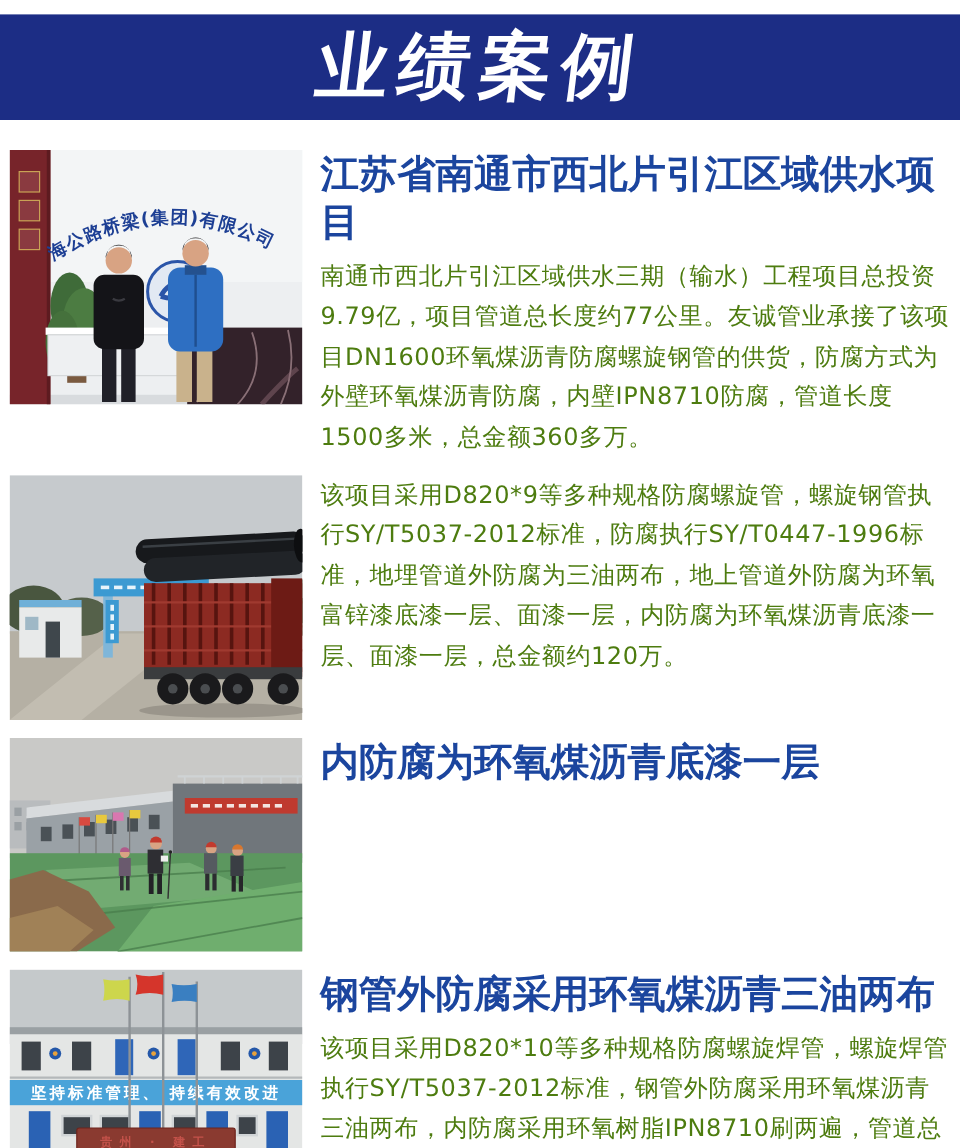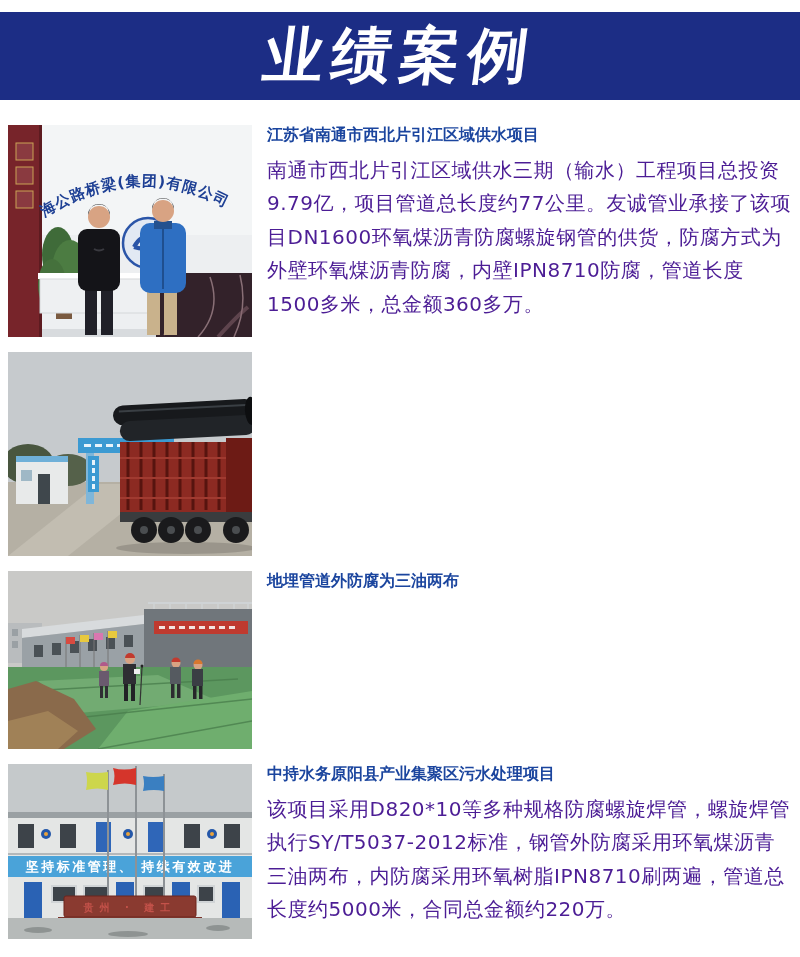--- a/index.html
+++ b/index.html
@@ -21,25 +21,25 @@
     font-family:"DejaVu Sans","Liberation Sans",sans-serif;
   }
 
   
   main { padding:25px 6px 6px 8px; }
   .case { display:flex; gap:15px; margin-bottom:15px; align-items:flex-start; }
   .photo { margin:0; flex:0 0 244px; }
   .photo svg { display:block; }
   .content { flex:1; min-width:0; }
   .case-title {
-    margin:0 0 9px 0; font-size:16px; line-height:1.25;
+    margin:0 0 9px 0; font-size:32px; line-height:1.25;
     color:#1b459e; font-weight:700;
   }
   .case-body {
-    margin:0; font-size:20px; line-height:1.67; color:#4c1d95;
+    margin:0; font-size:20px; line-height:1.67; color:#4d7c0f;
     font-weight:500; letter-spacing:0.5px;
   }
 </style>
 </head>
 <body>
 
 <div class="page">
 
   <header class="banner">
     <h1>业绩案例</h1>
@@ -196,20 +196,21 @@
                 <circle cx="163" cy="178" r="4" fill="#4a4d50"></circle>
               <circle cx="190" cy="178" r="13" fill="#1a1a1c"></circle>
                 <circle cx="190" cy="178" r="4" fill="#4a4d50"></circle>
               <circle cx="228" cy="178" r="13" fill="#1a1a1c"></circle>
                 <circle cx="228" cy="178" r="4" fill="#4a4d50"></circle>
             </g>
           </g>
         </svg>
       </figure>
       <div class="content">
+        <p class="case-body">该项目采用D820*9等多种规格防腐螺旋管，螺旋钢管执行SY/T5037-2012标准，防腐执行SY/T0447-1996标准，地埋管道外防腐为三油两布，地上管道外防腐为环氧富锌漆底漆一层、面漆一层，内防腐为环氧煤沥青底漆一层、面漆一层，总金额约120万。</p>
       </div>
     </section>
 
     <section class="case">
       <figure class="photo">
         <svg width="244" height="178" viewBox="0 0 244 178">
           <rect x="0" y="0" width="244" height="100" fill="#c9c9c7"></rect>
 
           <rect x="0" y="52" width="34" height="40" fill="#b9bcbe"></rect>
           <g fill="#9aa0a4">
@@ -310,21 +311,21 @@
               <circle cx="190" cy="94" r="4.5" fill="#d8a383"></circle>
                 <path d="M 185.5 93 a 4.5 4.5 0 0 1 9 0 z" fill="#d8772e"></path>
               <rect x="184" y="98" width="11" height="17" fill="#3a3e44"></rect>
               <rect x="185" y="115" width="3.5" height="13" fill="#26262a"></rect>
                 <rect x="191" y="115" width="3.5" height="13" fill="#26262a"></rect>
             </g>
           </g>
         </svg>
       </figure>
       <div class="content">
-        <h2 class="case-title">地埋管道外防腐为三油两布</h2>
+        <h2 class="case-title">内防腐为环氧煤沥青底漆一层</h2>
       </div>
     </section>
 
     <section class="case">
       <figure class="photo">
         <svg width="244" height="175" viewBox="0 0 244 175">
           <rect x="0" y="0" width="244" height="62" fill="#c5c9cb"></rect>
 
           <g>
             <rect x="0" y="48" width="244" height="6" fill="#9aa0a3"></rect>
@@ -384,19 +385,19 @@
 
           <g>
             <rect x="0" y="154" width="244" height="21" fill="#b6bab9"></rect>
             <ellipse cx="30" cy="166" rx="14" ry="3" fill="#8e9392"></ellipse>
             <ellipse cx="120" cy="170" rx="20" ry="3" fill="#8e9392"></ellipse>
             <ellipse cx="210" cy="164" rx="12" ry="3" fill="#8e9392"></ellipse>
           </g>
         </svg>
       </figure>
       <div class="content">
-        <h2 class="case-title">中持水务原阳县产业集聚区污水处理项目</h2>
+        <h2 class="case-title">钢管外防腐采用环氧煤沥青三油两布</h2>
         <p class="case-body">该项目采用D820*10等多种规格防腐螺旋焊管，螺旋焊管执行SY/T5037-2012标准，钢管外防腐采用环氧煤沥青三油两布，内防腐采用环氧树脂IPN8710刷两遍，管道总长度约5000米，合同总金额约220万。</p>
       </div>
     </section>
 
   </main>
 </div>
 
 </body></html>

